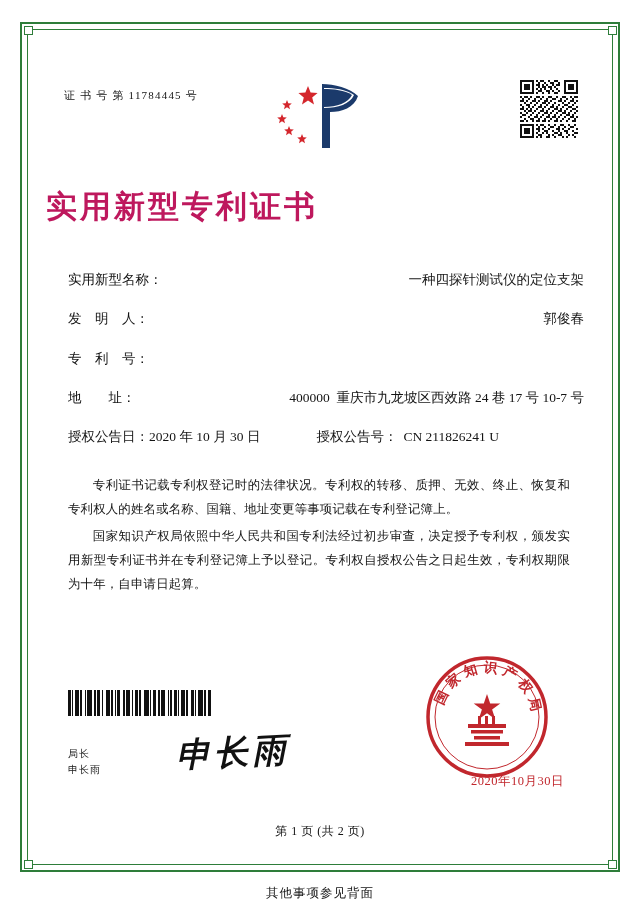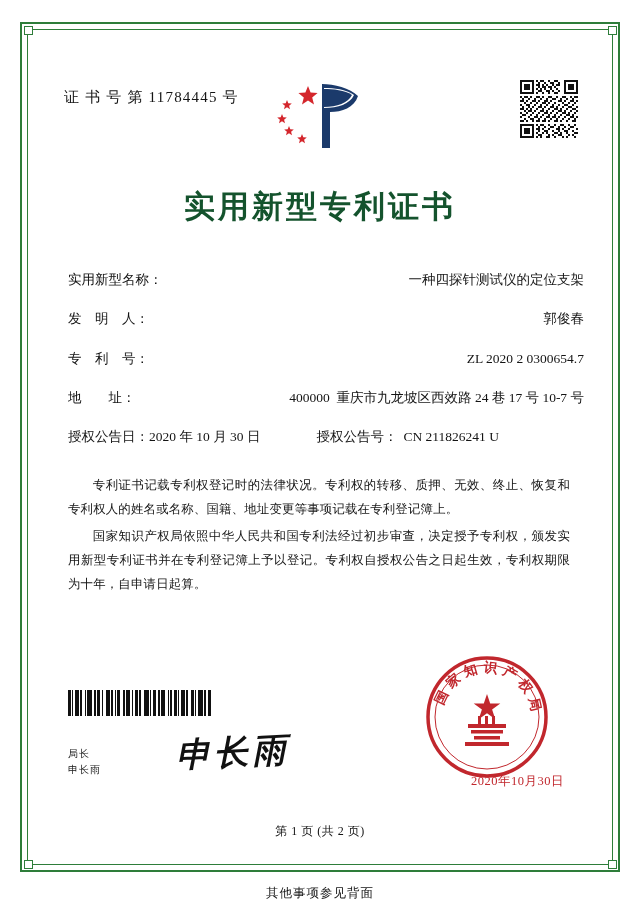--- a/index.html
+++ b/index.html
@@ -47,46 +47,46 @@
   }
 
   
   .top-row {
     position: relative;
     height: 110px;
   }
   .cert-no {
     position: absolute;
     left: 18px; top: 40px;
-    font-size: 15px;
+    font-size: 11px;
     letter-spacing: 1.2px;
     color: #141414;
     white-space: nowrap;
   }
 
   .logo {
     position: absolute;
     left: 50%; top: 30px;
     transform: translateX(-50%);
     width: 96px; height: 74px;
   }
 
   .qr {
     position: absolute;
     right: 16px; top: 32px;
     width: 58px; height: 58px;
   }
 
   .doc-title {
     margin-top: 28px;
-    text-align: center;
+    text-align: left;
     font-size: 31px;
     font-weight: bold;
     letter-spacing: 3px;
-    color: #14532d;
+    color: #be185d;
     font-family: "Liberation Serif", "DejaVu Serif", serif;
   }
 
   .fields {
     margin-top: 42px;
     padding-left: 22px;
     padding-right: 10px;
   }
   .field-row {
     display: flex;
@@ -461,21 +461,20 @@
       <div class="field-row">
         <span class="field-label">实用新型名称：</span>
         <span class="field-value">一种四探针测试仪的定位支架</span>
       </div>
       <div class="field-row">
         <span class="field-label">发    明    人：</span>
         <span class="field-value">郭俊春</span>
       </div>
       <div class="field-row">
         <span class="field-label">专    利    号：</span>
-        <span class="field-value">ZL 2020 2 0300654.7</span>
       </div>
       <div class="field-row">
         <span class="field-label">地        址：</span>
         <span class="field-value">400000  重庆市九龙坡区西效路 24 巷 17 号 10-7 号</span>
       </div>
       <div class="field-row split">
         <span class="field-label">授权公告日：</span>
         <span class="field-value">2020 年 10 月 30 日</span>
         <span class="second-label">授权公告号：</span>
         <span class="second-value">CN 211826241 U</span>

